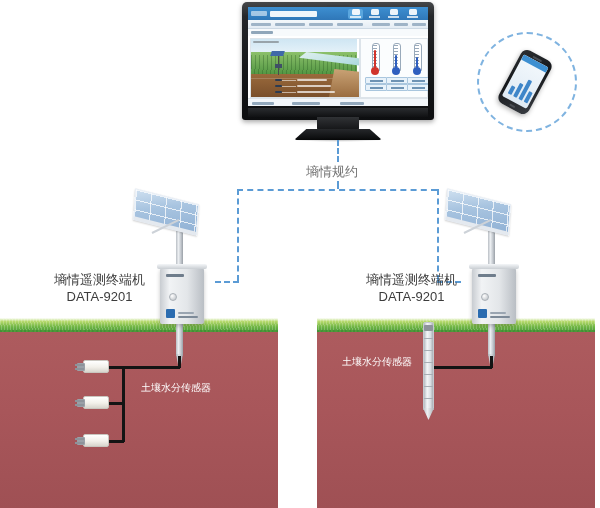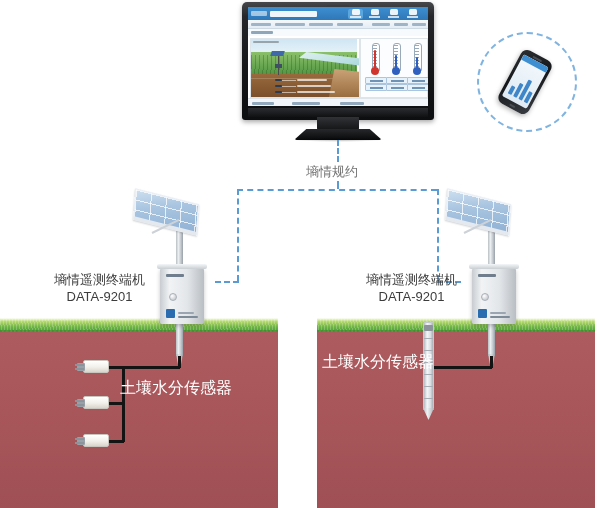--- a/index.html
+++ b/index.html
@@ -7,21 +7,21 @@
     width:600px;height:508px;background:#ffffff;
     font-family:"Liberation Sans","DejaVu Sans",sans-serif;
     overflow:hidden;position:relative;
   }
   #stage{position:absolute;left:0;top:0;width:600px;height:508px;}
   .abs{position:absolute;}
 
   
   .label-cn{color:#3c3c3c;font-size:15px;letter-spacing:1px;white-space:nowrap;}
   .label-sm{color:#3c3c3c;font-size:13px;line-height:17px;white-space:nowrap;text-align:center;}
-  .label-white{color:#ffffff;font-size:16px;line-height:20px;text-align:center;white-space:nowrap;}
+  .label-white{color:#ffffff;font-size:10px;line-height:20px;text-align:center;white-space:nowrap;}
   .proto{color:#737373;font-size:13px;white-space:nowrap;}
   .proto-big{color:#333333;font-size:17px;white-space:nowrap;letter-spacing:.5px;}
 
   
   #monitor{left:242px;top:2px;width:192px;height:127px;}
   .mon-bezel{
     position:absolute;left:0;top:0;width:192px;height:118px;
     background:linear-gradient(180deg,#45474a 0%,#25272a 12%,#17181a 55%,#0d0e10 100%);
     border-radius:5px 5px 3px 3px;
     box-shadow:0 2px 5px rgba(0,0,0,.35);

